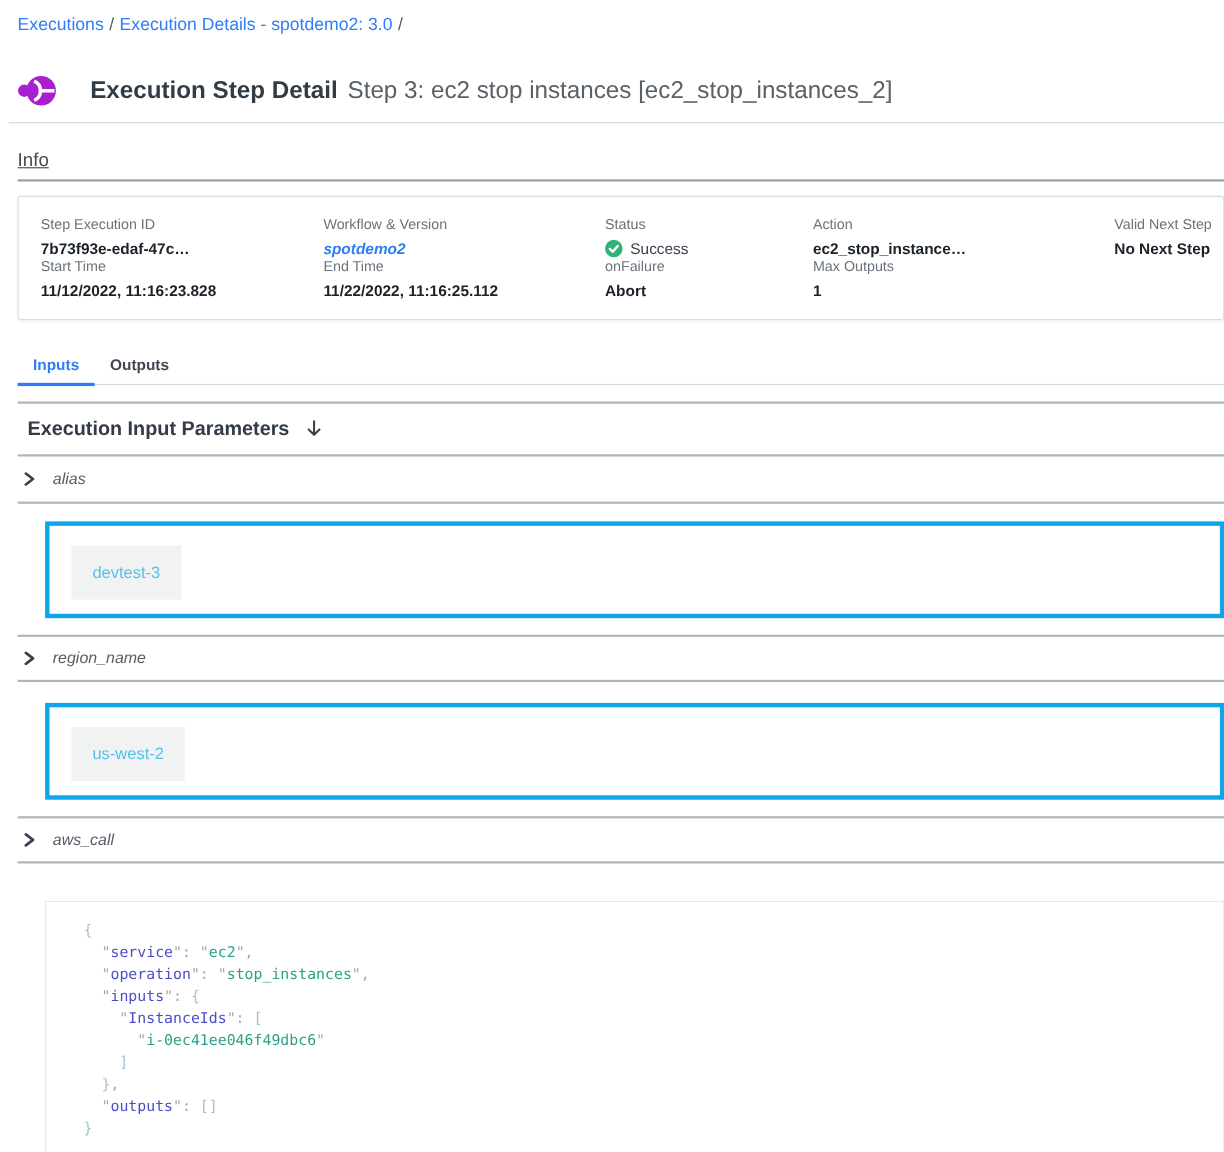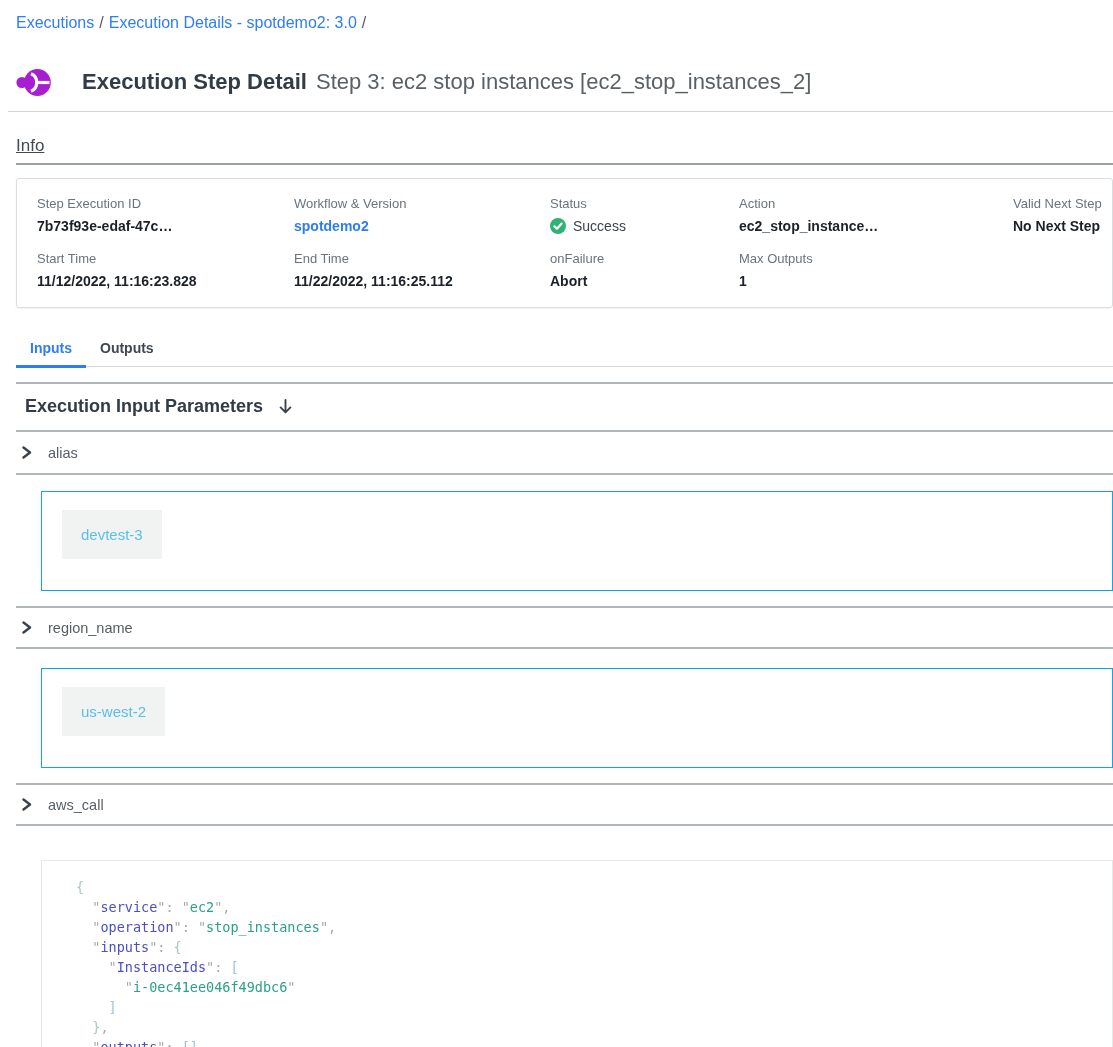--- a/index.html
+++ b/index.html
@@ -18,47 +18,47 @@
   .titles .t1 { font-weight:bold; color:#323c47; }
   .titles .t2 { color:#596066; margin-left:9px; }
   .title-rule { border:none; border-top:1px solid #d2d5d8; margin:11px 0 0 8px; }
 
   
   .section-title { margin:24px 0 0 16px; font-size:17px; color:#414a55;text-decoration:underline; }
   .section-rule { border:none; border-top:2px solid #9aa0a5; margin:7px 0 0 16px; }
 
   .card { margin:13px 0 0 16px; border:1px solid #d9dddd; border-radius:3px;
     box-shadow:0 1px 2px rgba(0,0,0,.05); padding:17px 0 18px 20px; }
-  .card-grid { display:grid; grid-template-columns:257px 256px 189px 274px auto; row-gap:17px; }
+  .card-grid { display:grid; grid-template-columns:257px 256px 189px 274px auto; }
   .field .lbl { font-size:13px; color:#6a737c; margin-bottom:7px; }
   .field .val { font-size:14px; font-weight:bold; color:#1b2128; }
-  .field .val.link { color:#2e7df6; cursor:pointer; }
+  .field .val.link { color:#2e7df6; cursor:pointer;font-style:italic; }
   .field .val.status { font-weight:normal; color:#39424d; display:flex; align-items:center; }
   .status-icon { width:16px; height:16px; margin-right:7px; flex:0 0 auto; }
 
   
   .tabs { display:flex; margin:24px 0 0 16px; border-bottom:1px solid #d5d9d9; }
   .tab { font-size:14px; font-weight:600; padding:8px 14px 9px; color:#414750;
     border-bottom:3px solid transparent; margin-bottom:-2px; cursor:pointer; }
   .tab.active { color:#2e7df6; border-bottom-color:#2e7df6; }
 
   .thick-rule { border:none; border-top:2px solid #b0b5b9; margin:15px 0 0 16px; }
 
   .param-header { margin-left:16px; padding:12px 0 13px 9px; display:flex; align-items:center; }
   .param-header .ph-text { font-size:18px; font-weight:bold; color:#323b46; }
   .param-header .arrow { margin-left:14px; width:17px; height:17px; }
 
   .param-row { margin-left:16px; height:43px; display:flex; align-items:center;
     border-top:2px solid #b1b6ba; border-bottom:2px solid #b1b6ba; }
   .param-row + .param-row, .param-header + .param-row { border-top:none; }
   .param-header { border-bottom:2px solid #b1b6ba; }
   .chev { width:13px; height:13px; margin-left:4px; cursor:pointer; }
-  .param-name { font-size:14.5px; color:#565e66; margin-left:15px; }
+  .param-name { font-size:14.5px; color:#565e66; margin-left:15px;font-style:italic; }
 
-  .panel { margin:16px 0 0 41px; border:1px solid #0ea5e9; height:100px; }
+  .panel { margin:16px 0 0 41px; border:4px solid #0ea5e9; height:88px; }
   .panel.mt19 { margin-top:19px; }
   .chip { display:inline-block; margin:18px 0 0 20px; padding:16px 19px;
     background:#f1f2f2; color:#58c0e8; font-size:15px; }
 
   .code-panel { margin:34px 0 0 41px; border:1px solid #e7e9e9; border-bottom:none;
     height:300px; padding:16px 0 0 34px; }
   .code { font-family:"DejaVu Sans Mono","Liberation Mono",monospace;
     font-size:13.5px; line-height:20px; white-space:pre; }
   .tk-k  { color:#4c4ec9; }
   .tk-s  { color:#2aa189; }

